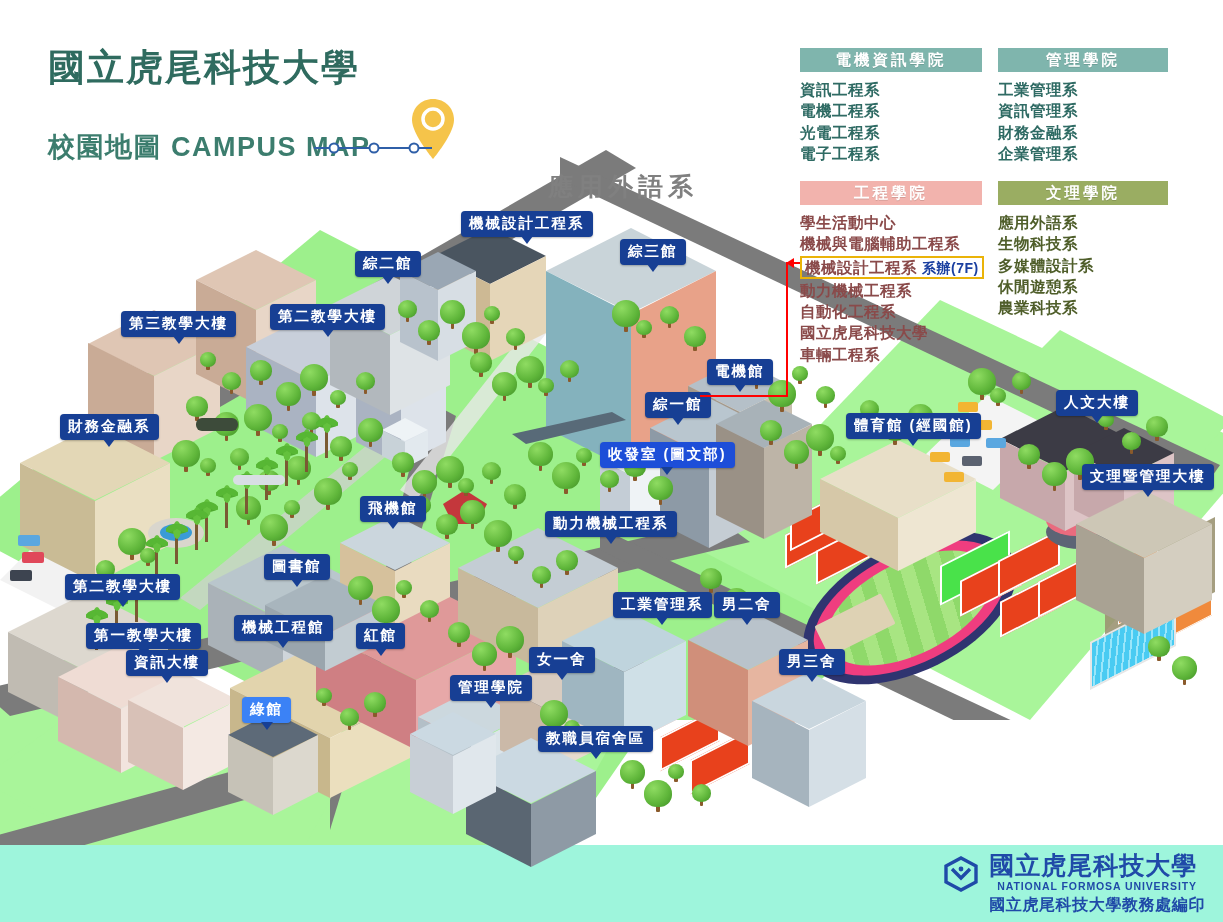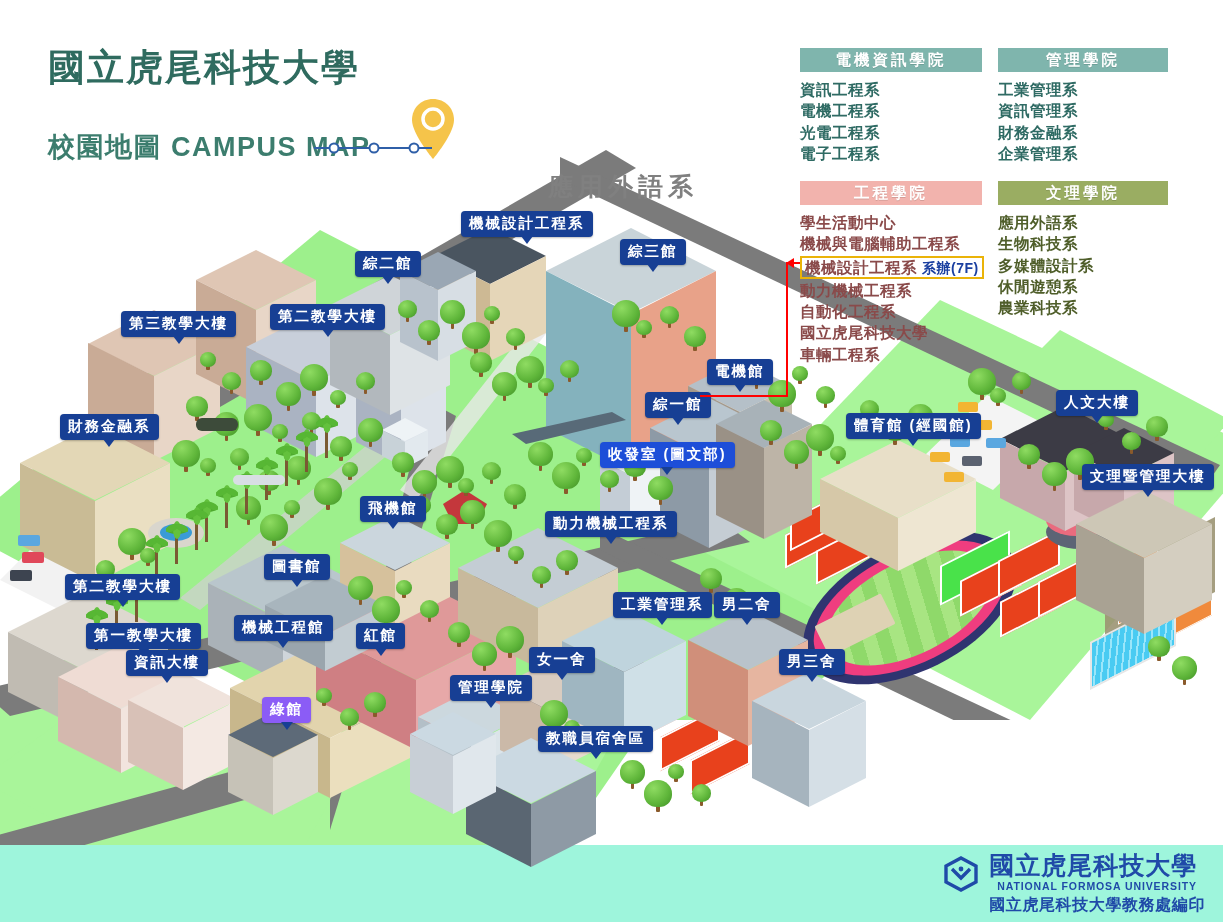--- a/index.html
+++ b/index.html
@@ -1205,21 +1205,21 @@
       <div class="mlabel" style="left: 65px; top: 574px; background: rgb(23, 63, 148);">第二教學大樓</div>
       <div class="mlabel" style="left: 234px; top: 615px; background: rgb(23, 63, 148);">機械工程館</div>
       <div class="mlabel" style="left: 356px; top: 623px; background: rgb(23, 63, 148);">紅館</div>
       <div class="mlabel" style="left: 613px; top: 592px; background: rgb(23, 63, 148);">工業管理系</div>
       <div class="mlabel" style="left: 714px; top: 592px; background: rgb(23, 63, 148);">男二舍</div>
       <div class="mlabel" style="left: 86px; top: 623px; background: rgb(23, 63, 148);">第一教學大樓</div>
       <div class="mlabel" style="left: 529px; top: 647px; background: rgb(23, 63, 148);">女一舍</div>
       <div class="mlabel" style="left: 126px; top: 650px; background: rgb(23, 63, 148);">資訊大樓</div>
       <div class="mlabel" style="left: 779px; top: 649px; background: rgb(23, 63, 148);">男三舍</div>
       <div class="mlabel" style="left: 450px; top: 675px; background: rgb(23, 63, 148);">管理學院</div>
-      <div class="mlabel" style="left: 262px; top: 697px; background: #8b5cf6; text-align: center;">綠館</div>
+      <div class="mlabel" style="left: 242px; top: 697px; background: #3b82f6; text-align: center;">綠館</div>
       <div class="mlabel" style="left: 538px; top: 726px; background: rgb(23, 63, 148);">教職員宿舍區</div>
     </div>
 
   <div class="footer-logo">
     <div class="logo-mark">
       <svg width="36" height="36" viewBox="0 0 36 36">
         <path d="M18 2 L33 10 L33 26 L18 34 L3 26 L3 10 Z" fill="none" stroke="#1f4aa8" stroke-width="3.4"></path>
         <path d="M9 13 L18 22 L27 13" fill="none" stroke="#1f4aa8" stroke-width="3.4"></path>
         <circle cx="18" cy="13" r="2.4" fill="#1f4aa8"></circle>
       </svg>

